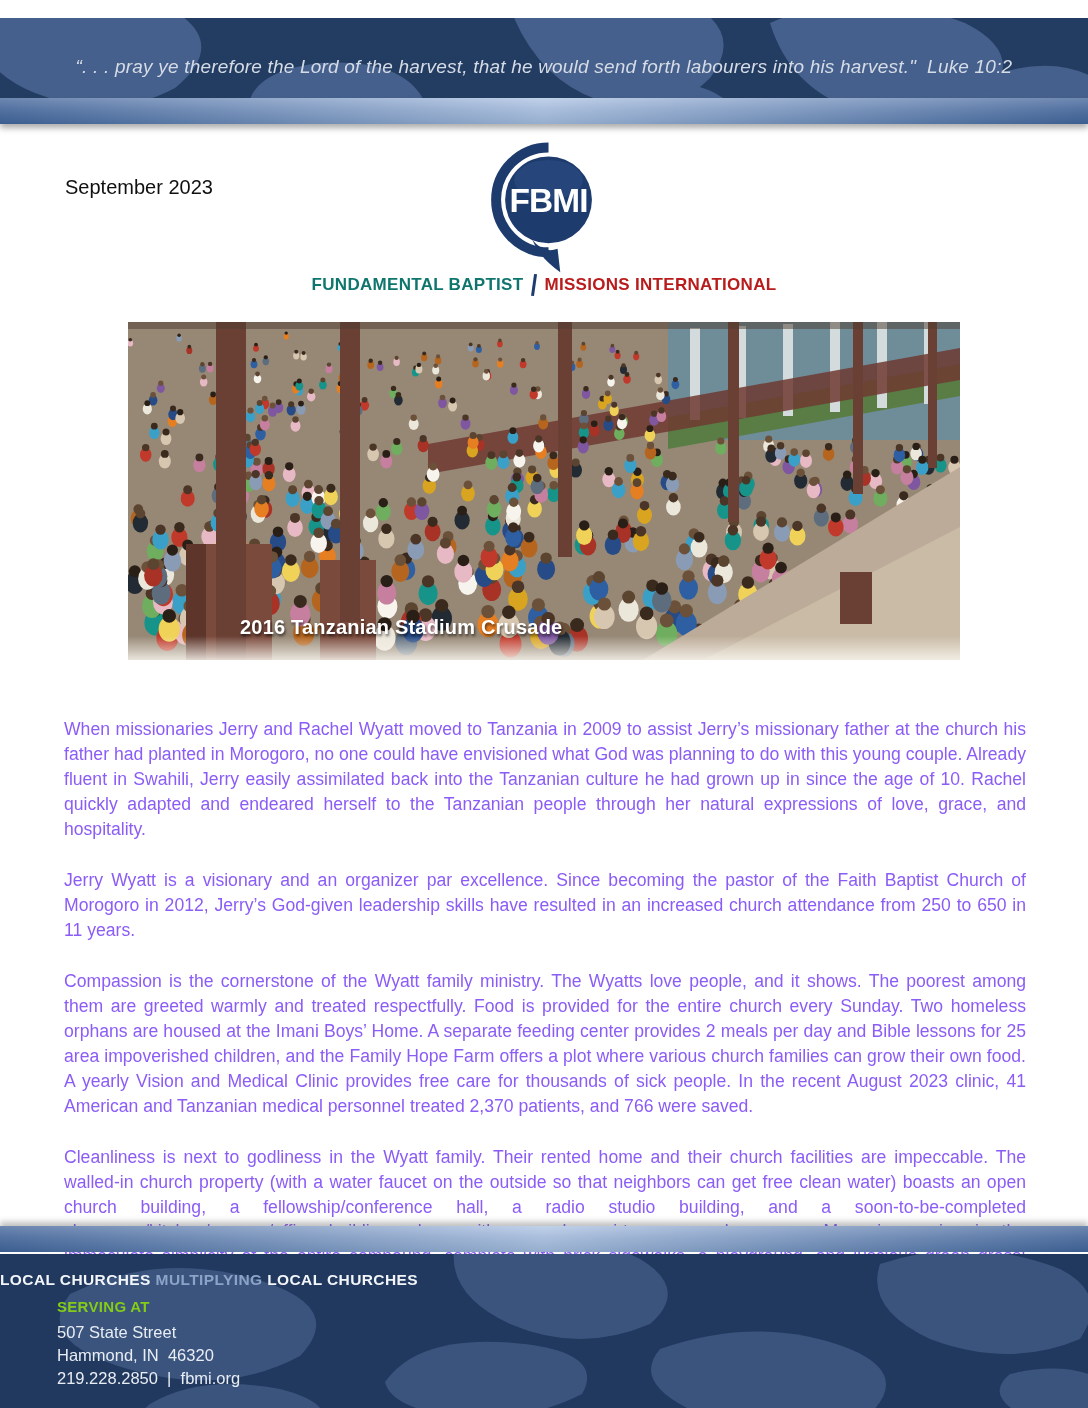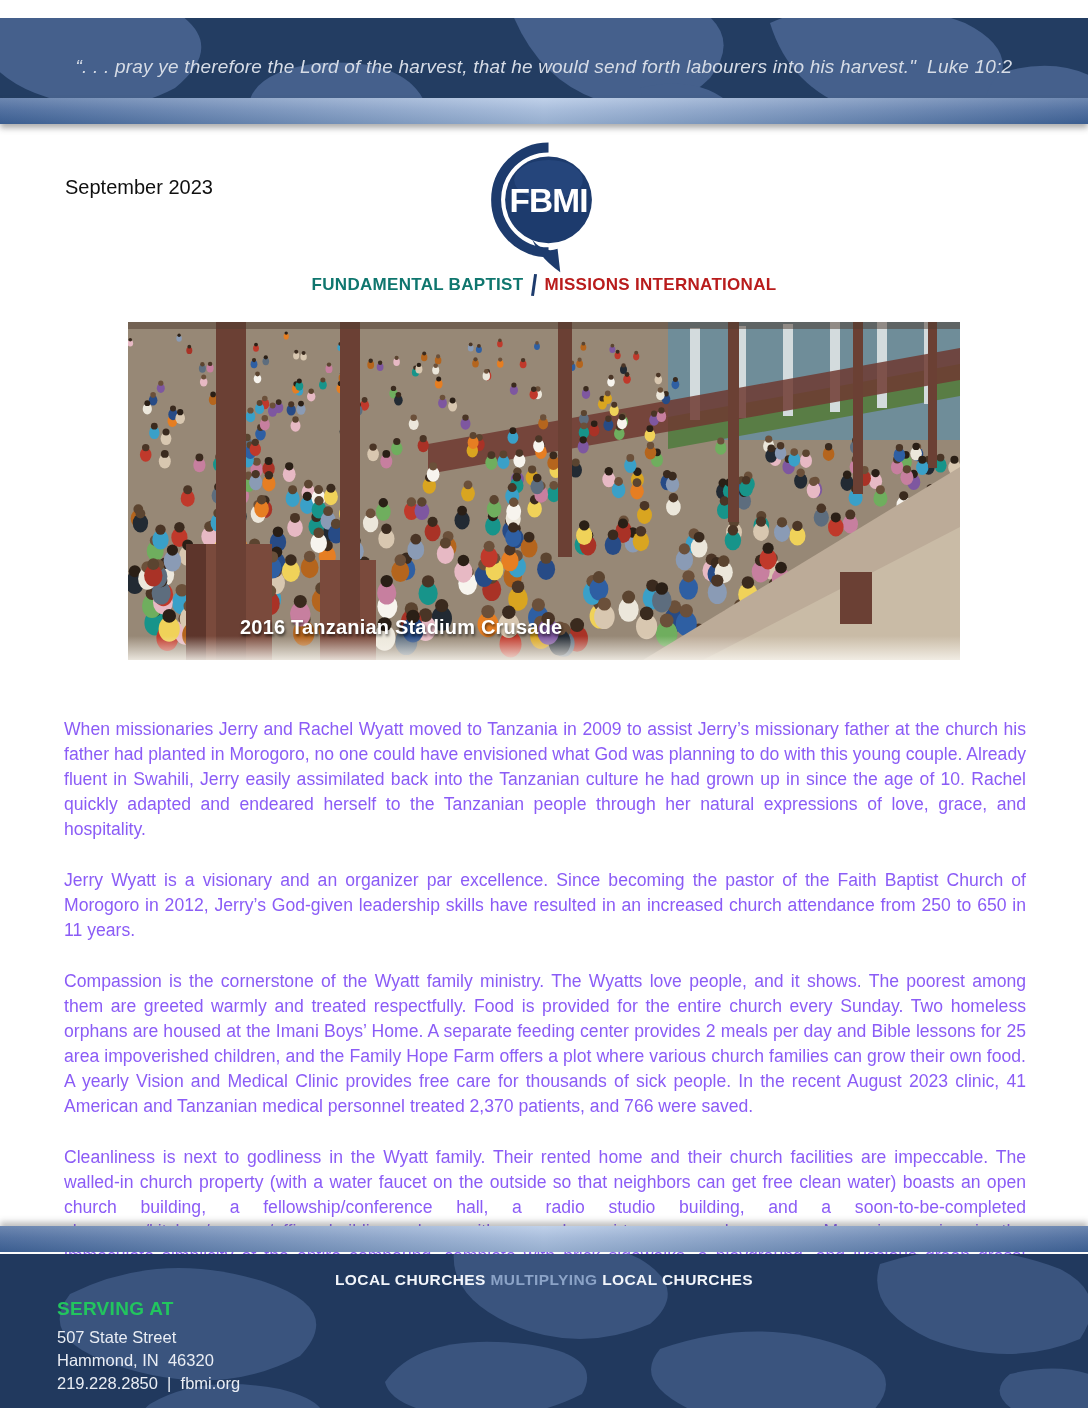--- a/index.html
+++ b/index.html
@@ -47,27 +47,27 @@
     text-shadow:1px 2px 3px rgba(0,0,0,.65);letter-spacing:.2px;
   }
   
   .body-copy{position:absolute;left:64px;top:688px;width:962px;color:#8b5cf6;margin-top:29px;}
   .body-copy p{
     margin:0 0 26px 0;text-align:justify;font-size:17.6px;line-height:1.42;
   }
   
   .footer-band{position:absolute;top:1254px;left:0;width:1088px;height:154px;background:#21395e;overflow:hidden;}
   .tagline{
-    position:absolute;top:17px;left:0;width:1088px;text-align:center;font-weight:bold;font-size:15.5px;
+    position:absolute;top:17px;left:0;width:1088px;font-weight:bold;font-size:15.5px;
     letter-spacing:.4px;z-index:2;white-space:pre;
   }
   .tagline .t-white{color:#f2f5fa;}
   .tagline .t-blue{color:#8ba3c7;}
   .serving-col{position:absolute;top:44px;z-index:2;}
-  .serving-col .col-heading{color:#22c55e;font-weight:bold;font-size:19px;margin-bottom:6px;letter-spacing:.3px;}
+  .serving-col .col-heading{color:#84cc16;font-weight:bold;font-size:15px;margin-bottom:6px;letter-spacing:.3px;}
   .serving-col .col-line{color:#e9edf4;font-size:16.5px;line-height:23px;white-space:pre-wrap;}
   .col-1{left:57px;}
   .col-2{left:483px;}
   .col-3{left:860px;}
 </style>
 </head>
 <body>
 
 <div class="header-band">
   <svg class="map-svg" viewBox="0 0 1088 98" preserveAspectRatio="none">

